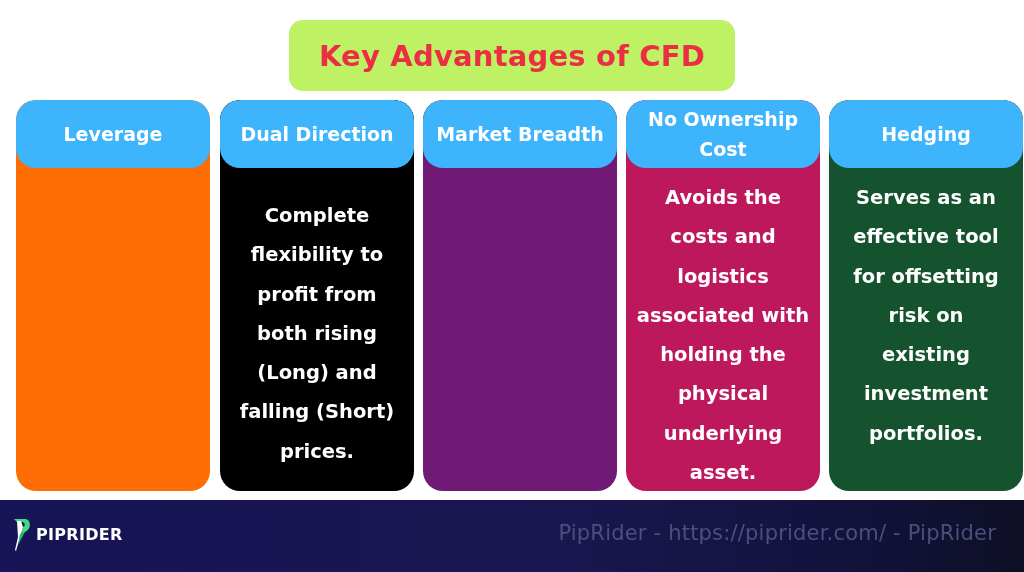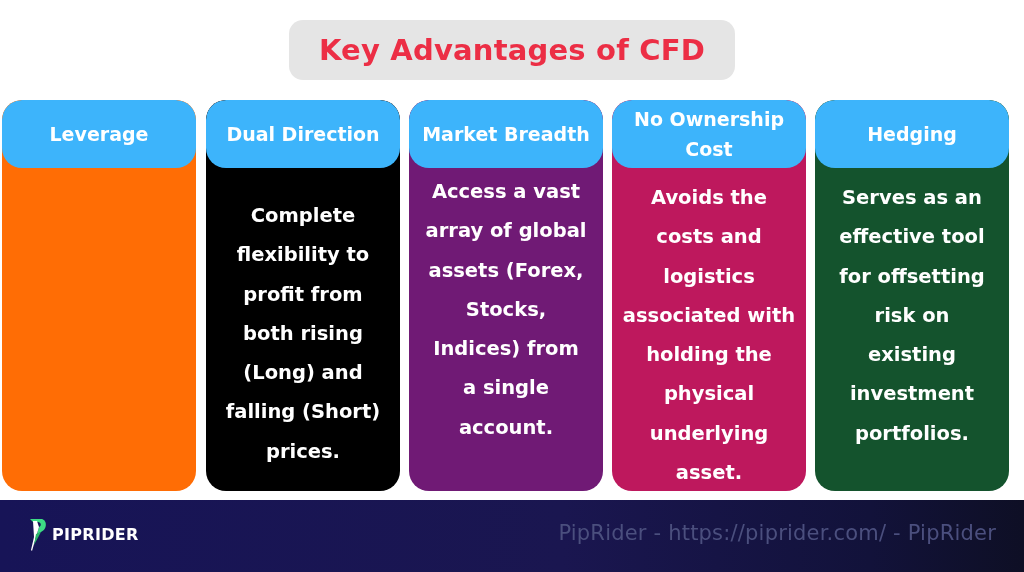--- a/index.html
+++ b/index.html
@@ -6,35 +6,35 @@
     html, body {
       width: 1024px; height: 572px; overflow: hidden;
       background: #ffffff;
       font-family: "DejaVu Sans", "Liberation Sans", sans-serif;
     }
     .page { position: relative; width: 1024px; height: 572px; }
 
     .title-pill {
       position: absolute;
       left: 289px; top: 20px;
-      width: 446px; height: 60px;
-      background: #e5e5e5;
+      width: 446px; height: 71px;
+      background: #bef264;
       border-radius: 14px;
       display: flex; align-items: center; justify-content: center;
     }
     .title-text {
       color: #ec2e45;
       font-weight: bold;
       font-size: 29px;
       letter-spacing: 0.2px;
     }
 
     .cards {
       position: absolute;
-      left: 2px; top: 100px;
+      left: 16px; top: 100px;
       width: 1008px; height: 392px;
     }
     .card {
       position: absolute;
       top: 0;
       width: 194px; height: 391px;
       border-radius: 20px;
       overflow: hidden;
     }
     .card-header {
@@ -70,21 +70,21 @@
     }
 
     .footer {
       position: absolute;
       left: 0; top: 500px;
       width: 1024px; height: 72px;
       background: linear-gradient(90deg, #171457 0%, #1a1650 55%, #12123a 85%, #0e0f25 100%);
     }
     .logo {
       position: absolute;
-      left: 27px; top: 17px;
+      left: 11px; top: 17px;
       display: flex; align-items: center;
     }
     .logo-mark { width: 22px; height: 36px; }
     .logo-text {
       color: #ffffff;
       font-weight: bold;
       font-size: 16px;
       letter-spacing: 0.3px;
       margin-left: 3px;
       margin-top: -2px;
@@ -127,29 +127,20 @@
 (Long) and
 falling (Short)
 prices.</span>
       </div>
     </div>
 
     <div class="card" style="left: 407px; background: #701a75; text-decoration: underline;">
       <div class="card-header">
         <span class="card-header-text">Market Breadth</span>
       </div>
-      <div class="card-body" style="top:72px;">
-        <span class="card-body-text">Access a vast
-array of global
-assets (Forex,
-Stocks,
-Indices) from
-a single
-account.</span>
-      </div>
     </div>
 
     <div class="card" style="left: 610px; background: #be185d;">
       <div class="card-header">
         <span class="card-header-text">No Ownership
 Cost</span>
       </div>
       <div class="card-body" style="top:78px;">
         <span class="card-body-text">Avoids the
 costs and

